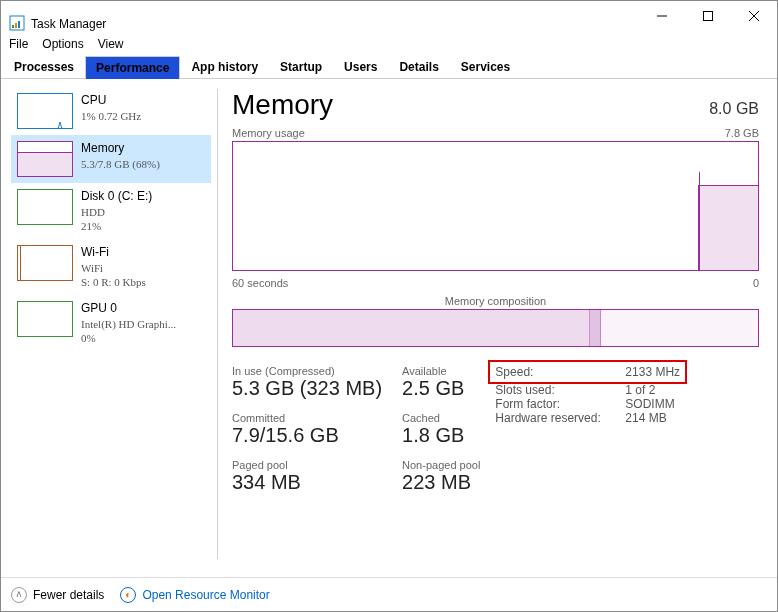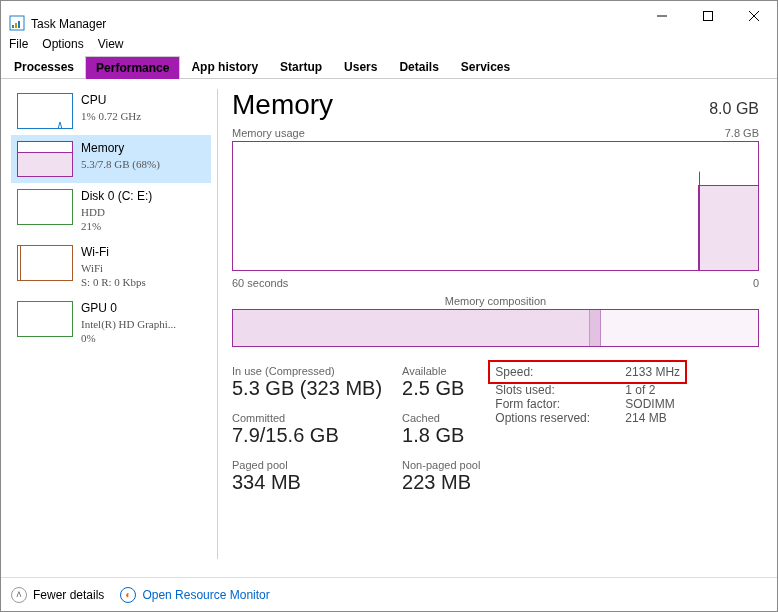--- a/index.html
+++ b/index.html
@@ -6,21 +6,21 @@
 body { background: #fff; width: 778px; height: 612px; overflow: hidden; border: 1px solid #888; position: relative; }
 .titlebar { height: 30px; display: flex; align-items: flex-end; padding: 0 8px; }
 .titlebar-icon { width: 16px; height: 16px; margin-right: 6px; }
 .titlebar-text { font-size: 12px; flex: 1; }
 .win-controls { display: flex; position: absolute; right: 0; top: 0; }
 .win-btn { width: 46px; height: 30px; display: flex; align-items: center; justify-content: center; }
 .win-btn svg { width: 10px; height: 10px; }
 .menubar { height: 20px; display: flex; align-items: flex-end; padding: 0 8px; gap: 14px; font-size: 12px; }
 .tabs { display: flex; border-bottom: 1px solid #ccc; padding-left: 2px; margin-top: 4px; font-weight: bold; }
 .tab { padding: 4px 10px; font-size: 12px; border: 1px solid transparent; border-bottom: none; cursor: pointer; }
-.tab.active { border-color: #ccc; background: #a21caf; position: relative; top: 1px; }
+.tab.active { border-color: #ccc; background: #1d4ed8; position: relative; top: 1px; }
 .main { display: flex; height: 490px; }
 .sidebar { width: 210px; padding: 8px 0 8px 10px; }
 .side-item { display: flex; padding: 6px; gap: 8px; cursor: pointer; }
 .side-item.active { background: #cce8ff; }
 .thumb { width: 56px; height: 36px; border: 1px solid; flex-shrink: 0; background: #fff; position: relative; overflow: hidden; }
 .thumb-cpu { border-color: #1a7dc8; }
 .thumb-mem { border-color: #9a2d9a; }
 .thumb-disk { border-color: #3e8f3e; }
 .thumb-wifi { border-color: #a85a2a; }
 .thumb-gpu { border-color: #3e8f3e; }
@@ -209,21 +209,21 @@
           </div>
         <div class="row">
             <div class="k">Slots used:</div>
             <div class="v">1 of 2</div>
           </div>
         <div class="row">
             <div class="k">Form factor:</div>
             <div class="v">SODIMM</div>
           </div>
         <div class="row">
-            <div class="k">Options reserved:</div>
+            <div class="k">Hardware reserved:</div>
             <div class="v">214 MB</div>
           </div>
       </div>
     </div>
   </div>
 </div>
 
 <div class="footer">
   <div class="footer-item">
     <span class="circ">˄</span>

